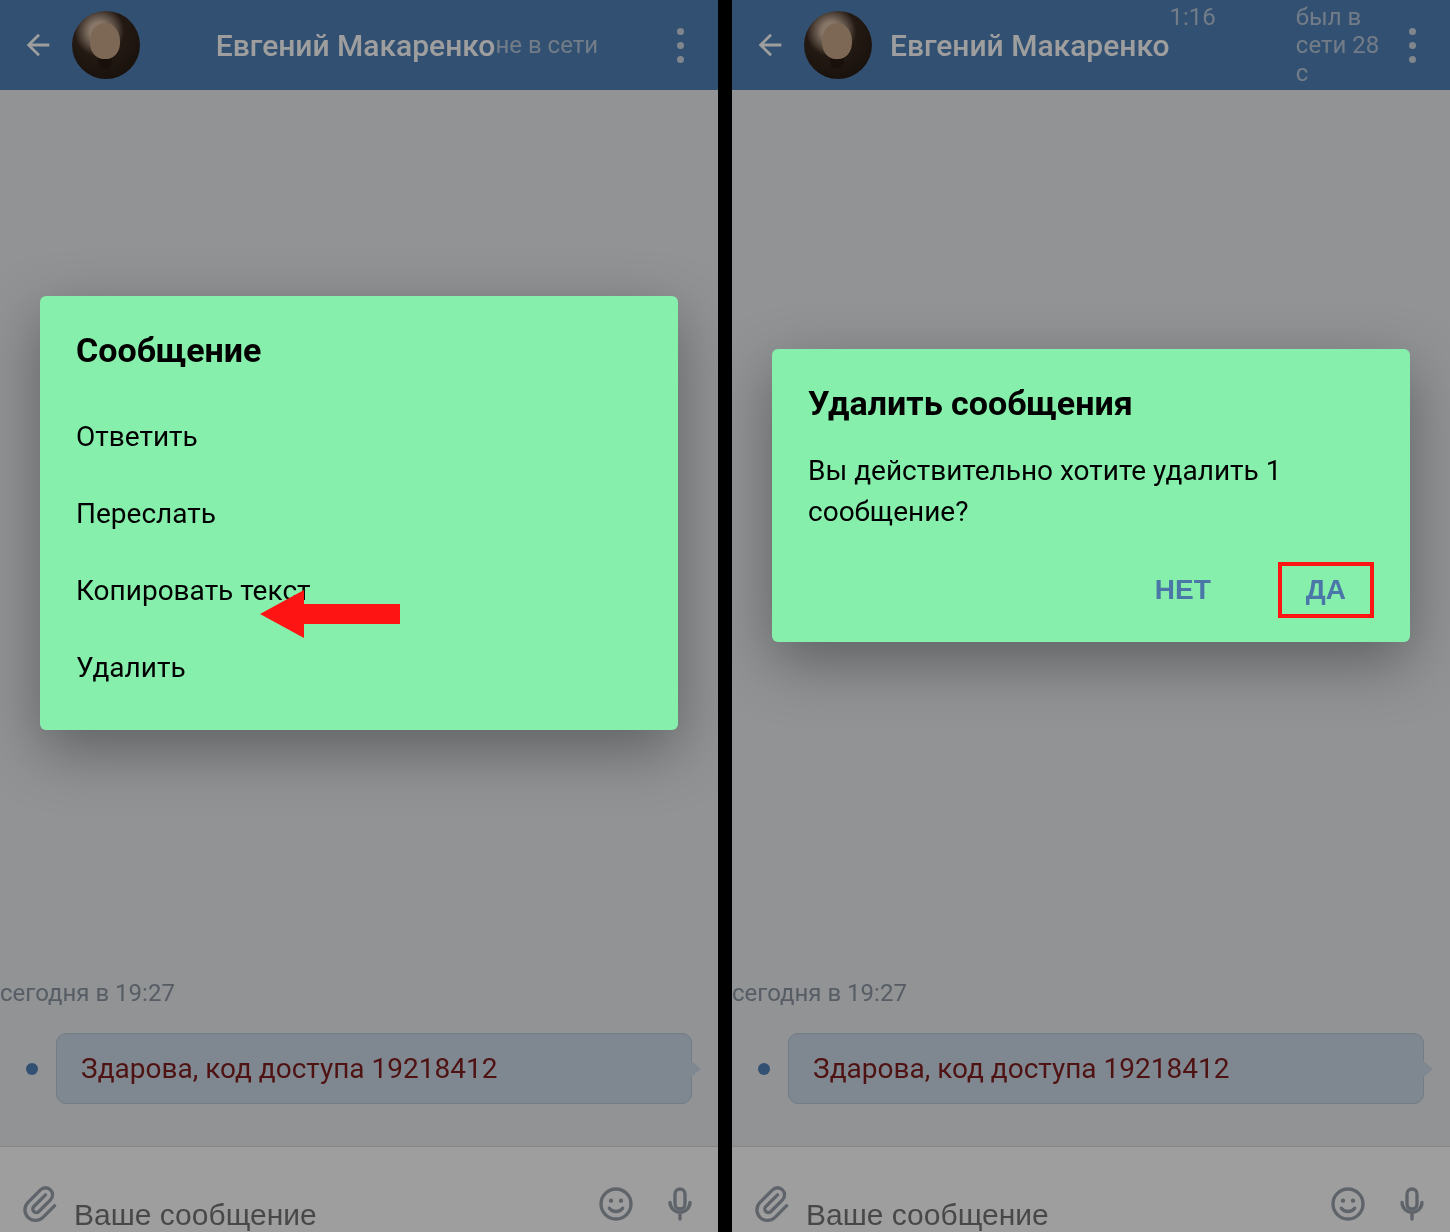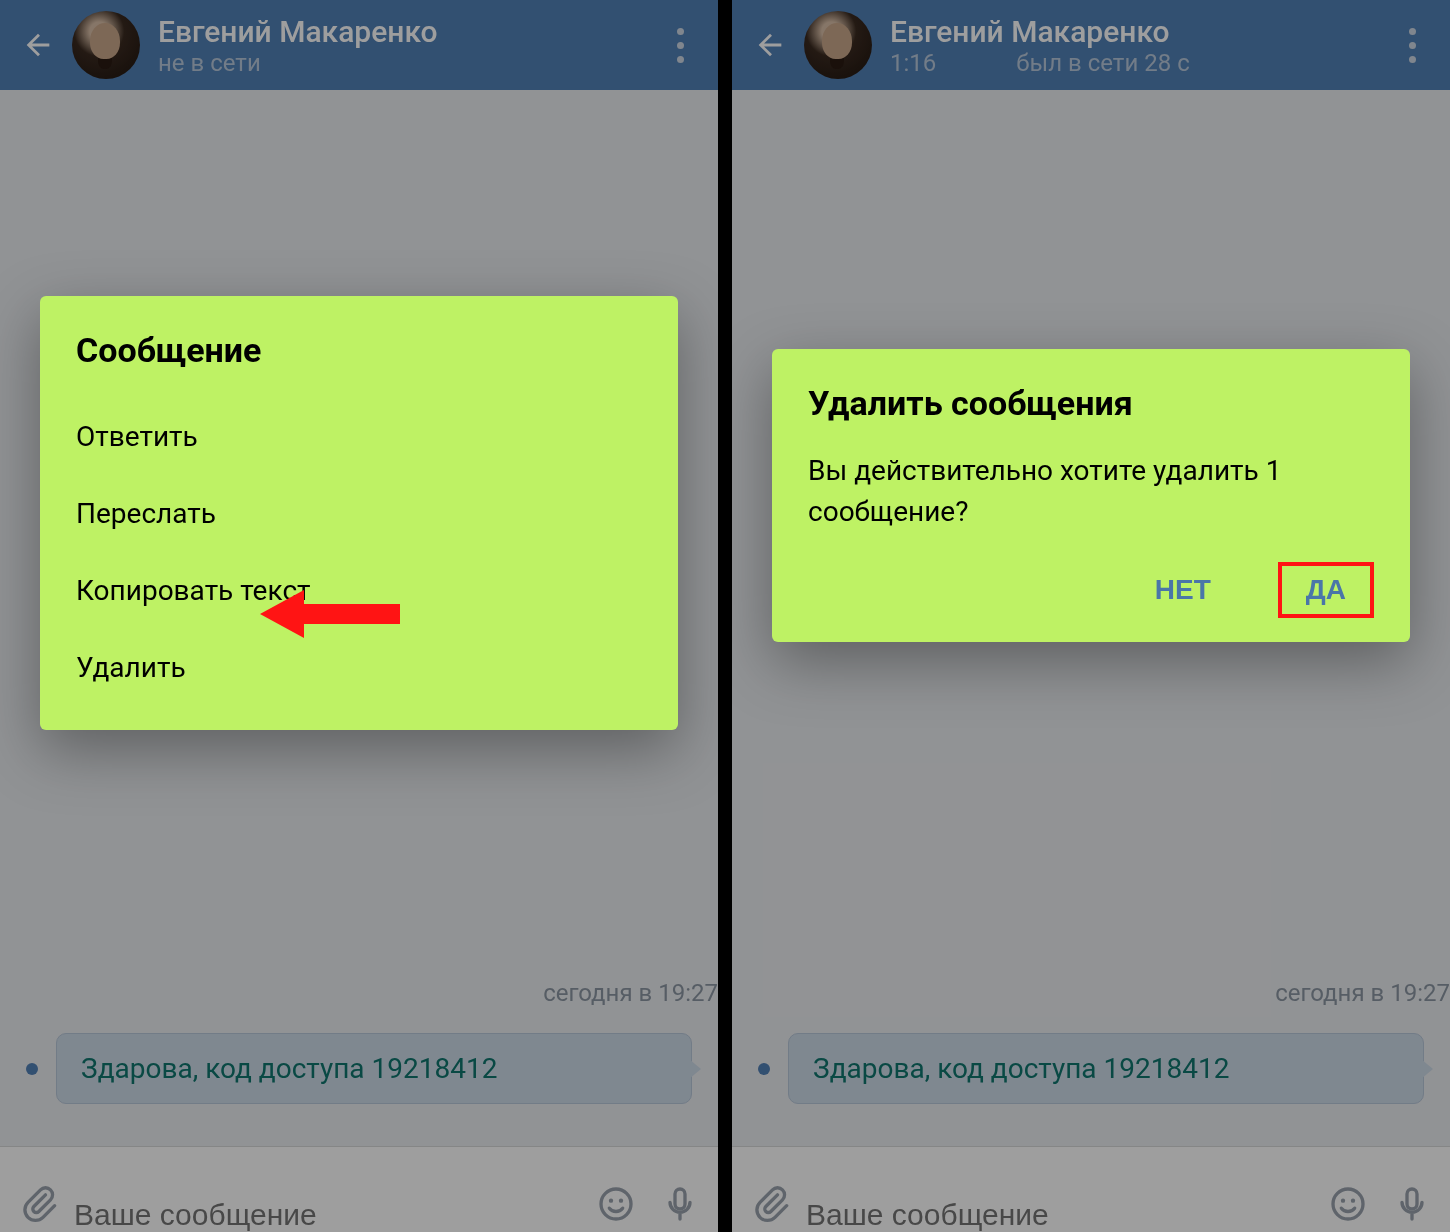--- a/index.html
+++ b/index.html
@@ -48,21 +48,21 @@
   }
   .avatar::after{
     content:"";
     position:absolute;
     left:18px; top:12px;
     width:30px; height:36px;
     background:#caa88b;
     border-radius:50% 50% 45% 45%;
     box-shadow: 0 18px 0 -8px #2a1a12;
   }
-  .user-col { display:flex; flex-direction:column; justify-content:center; flex:1; overflow:hidden;}
+  .user-col { display:flex; flex-direction:row; justify-content:center; flex:1; overflow:hidden;align-items:center;}
   .user-name { font-size: 30px; font-weight: 500; color:#fff; white-space:nowrap;}
   .user-status { font-size: 24px; color: #b8c9db; white-space:nowrap;}
   .status-row { display:flex; align-items:baseline; gap:80px; color:#b8c9db; font-size:24px;}
   .more-btn {
     width:48px; height:48px;
     display:flex; align-items:center; justify-content:center;
     margin-left:auto;
   }
   .dots { display:flex; flex-direction:column; gap:7px;}
   .dots span { width:7px; height:7px; background:#cfd9e5; border-radius:50%; display:block;}
@@ -70,42 +70,42 @@
   .chat-body {
     flex:1;
     position:relative;
     background:#ebedf0;
     display:flex;
     flex-direction:column;
     justify-content:flex-end;
     padding-bottom: 10px;
   }
   .timestamp {
-    text-align:right;
+    text-align:left;
     color:#8c97a3;
     font-size:24px;
     margin-bottom: 26px;
   }
   .msg-row {
     display:flex;
     align-items:center;
     padding: 0 26px 32px 26px;
     gap:18px;
   }
   .unread-dot {
     width:12px; height:12px; border-radius:50%;
     background:#5281b7;
   }
   .bubble {
     background:#cedbe9;
     border:1px solid #b8c8da;
     border-radius:10px;
     padding:18px 24px;
     font-size:28px;
-    color:#0f766e;
+    color:#7f1d1d;
     position:relative;
     flex:1;
   }
   .bubble::after{
     content:"";
     position:absolute;
     right:-10px; top:50%;
     transform:translateY(-50%);
     border-left:12px solid #cedbe9;
     border-top:10px solid transparent;
@@ -138,21 +138,21 @@
   .dim {
     position:absolute;
     inset:0;
     background:rgba(0,0,0,0.38);
     z-index:3;
   }
   
   .dialog {
     position:absolute;
     left:40px; right:40px;
-    background:#bef264;
+    background:#86efac;
     border-radius:6px;
     box-shadow:0 20px 60px rgba(0,0,0,.35);
     z-index:4;
     padding: 34px 36px 24px 36px;
   }
   .dialog-left { top:296px; }
   .dialog-title {
     font-size:34px;
     font-weight:700;
     color:#000;

